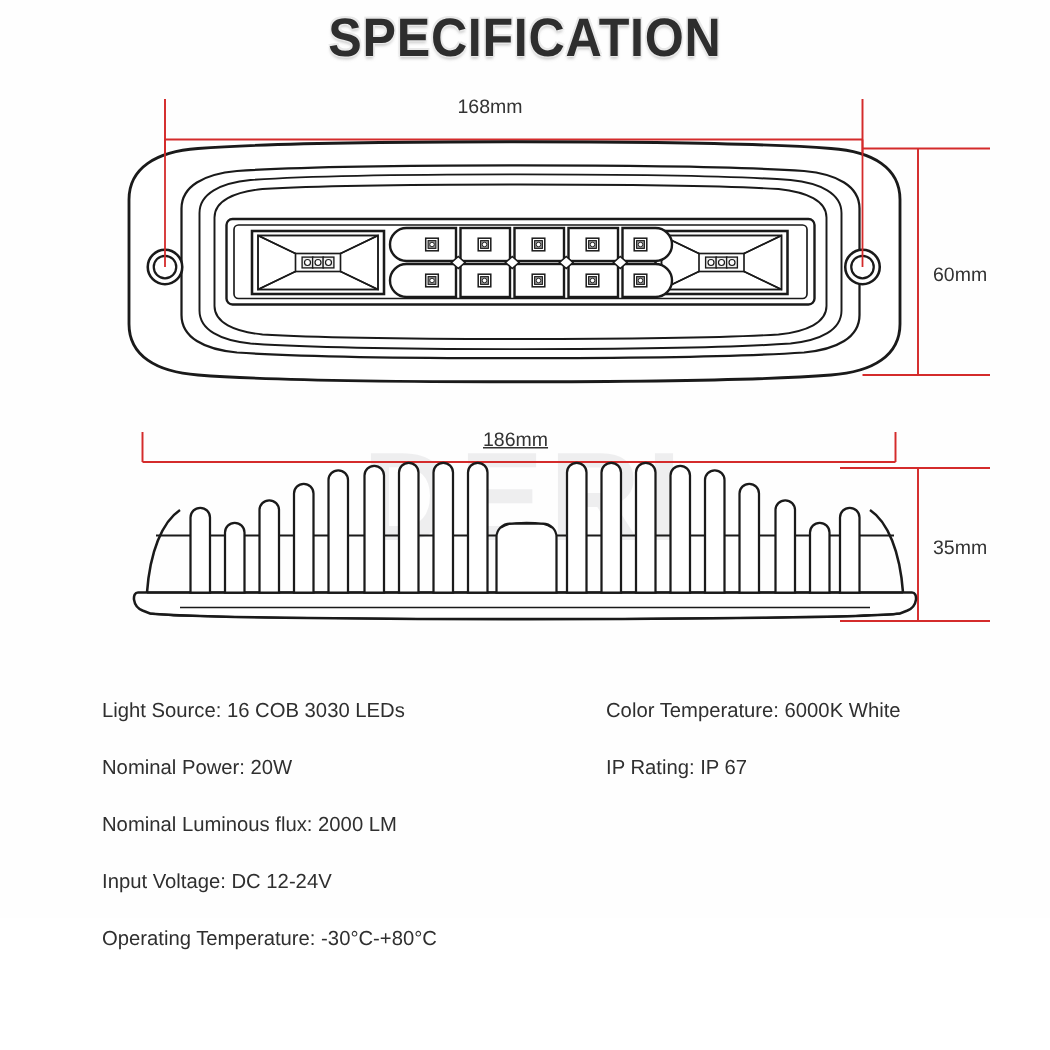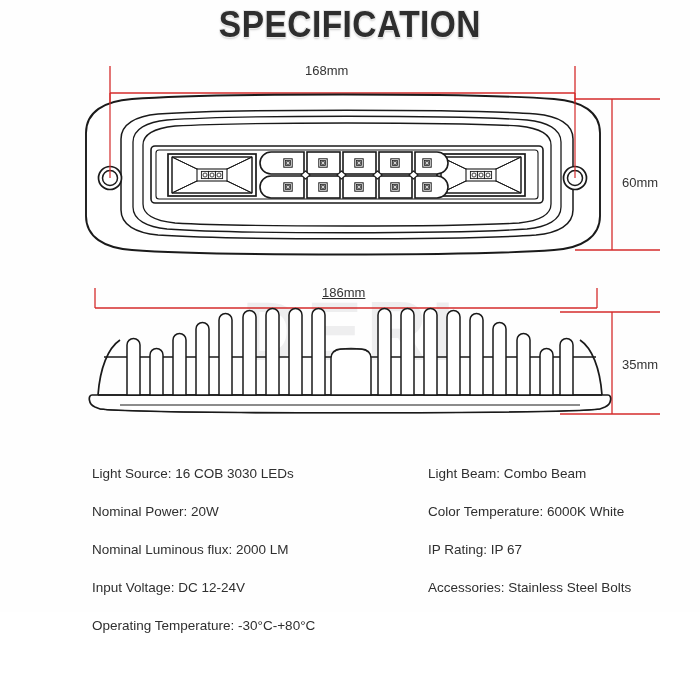--- a/index.html
+++ b/index.html
@@ -66,21 +66,20 @@
     color: #2f2f2f;
     line-height: 1;
   }
   .spec-col-left  { left: 68px;  top: 455px; width: 330px; }
   .spec-col-right { left: 404px; top: 455px; width: 292px; }
   .spec-row {
     height: 38px;
     display: flex;
     align-items: center;
     white-space: nowrap;
-    margin-left: 24px;
   }
   .dim-label {
     position: absolute;
     font-family: "Liberation Sans", sans-serif;
     font-size: 13px;
     color: #333333;
     white-space: nowrap;
   }
 </style>
 </head>
@@ -300,19 +299,17 @@
 
   <div class="spec-col spec-col-left">
     <div class="spec-row">Light Source: 16 COB 3030 LEDs</div>
     <div class="spec-row">Nominal Power: 20W</div>
     <div class="spec-row">Nominal Luminous flux: 2000 LM</div>
     <div class="spec-row">Input Voltage: DC 12-24V</div>
     <div class="spec-row">Operating Temperature: -30°C-+80°C</div>
   </div>
 
   <div class="spec-col spec-col-right">
-    <div class="spec-row">Light Beam: Combo Beam</div>
     <div class="spec-row">Color Temperature: 6000K White</div>
     <div class="spec-row">IP Rating: IP 67</div>
-    <div class="spec-row">Accessories: Stainless Steel Bolts</div>
   </div>
 
 </div>
 
 </body></html>

